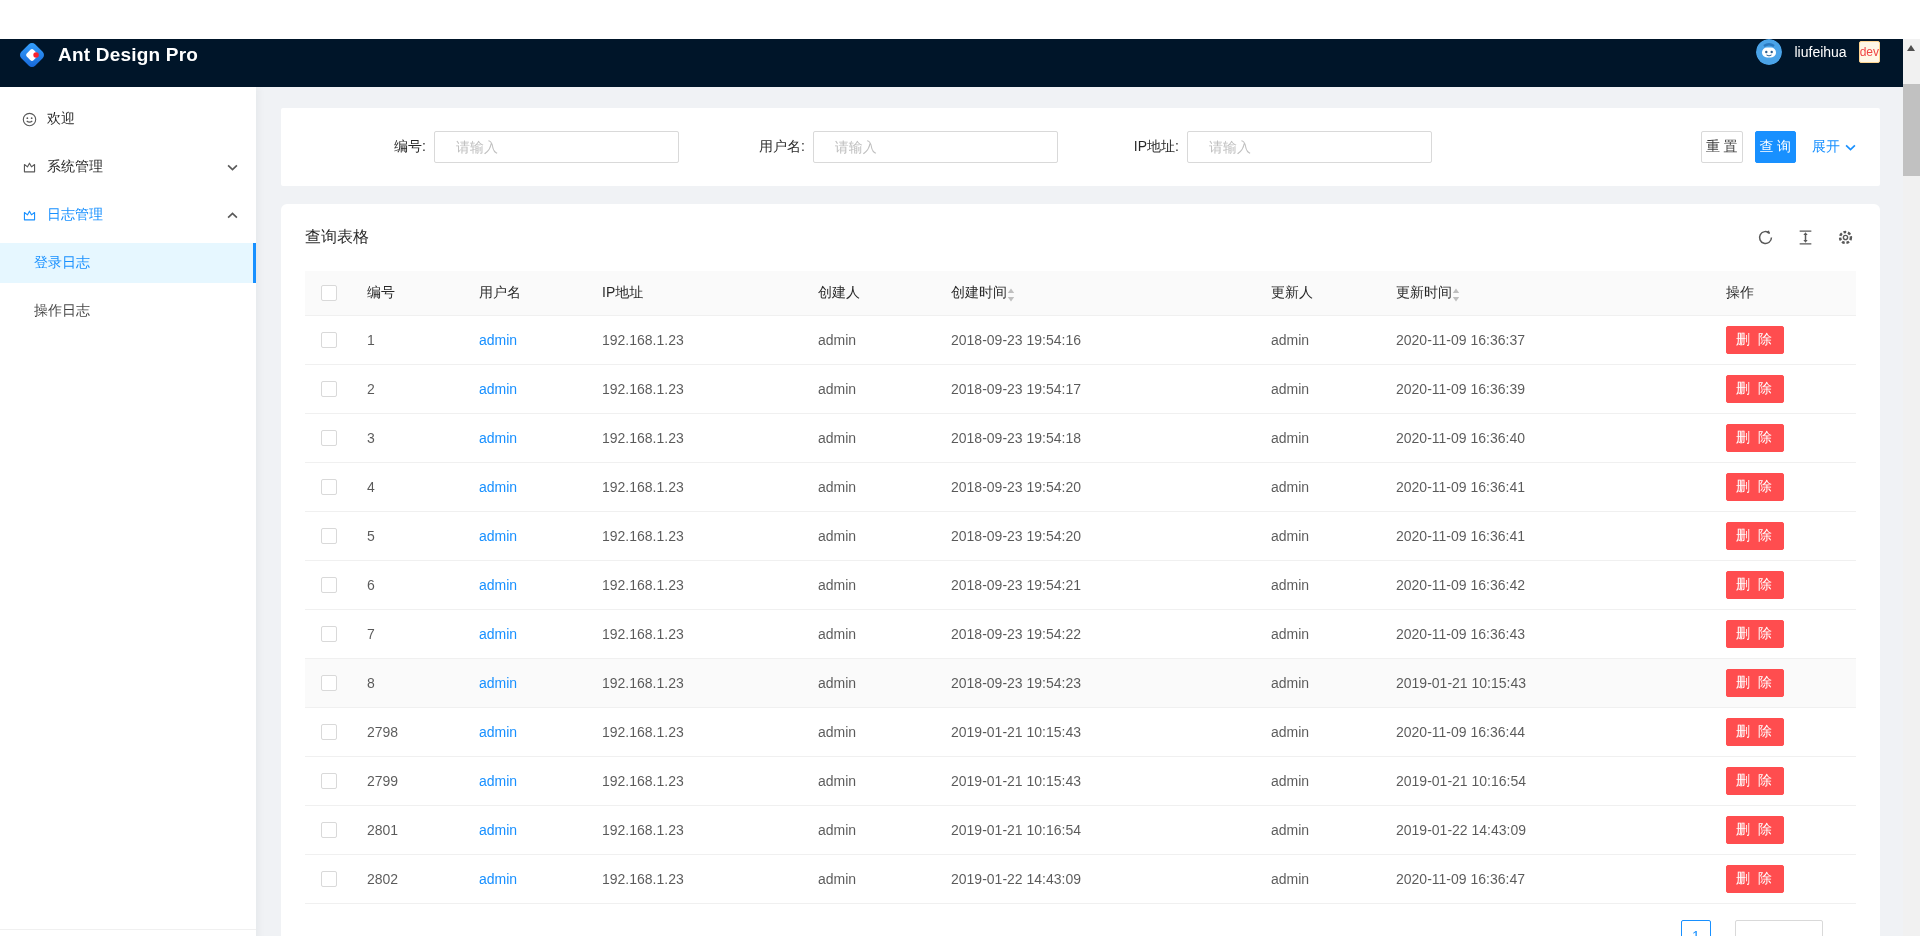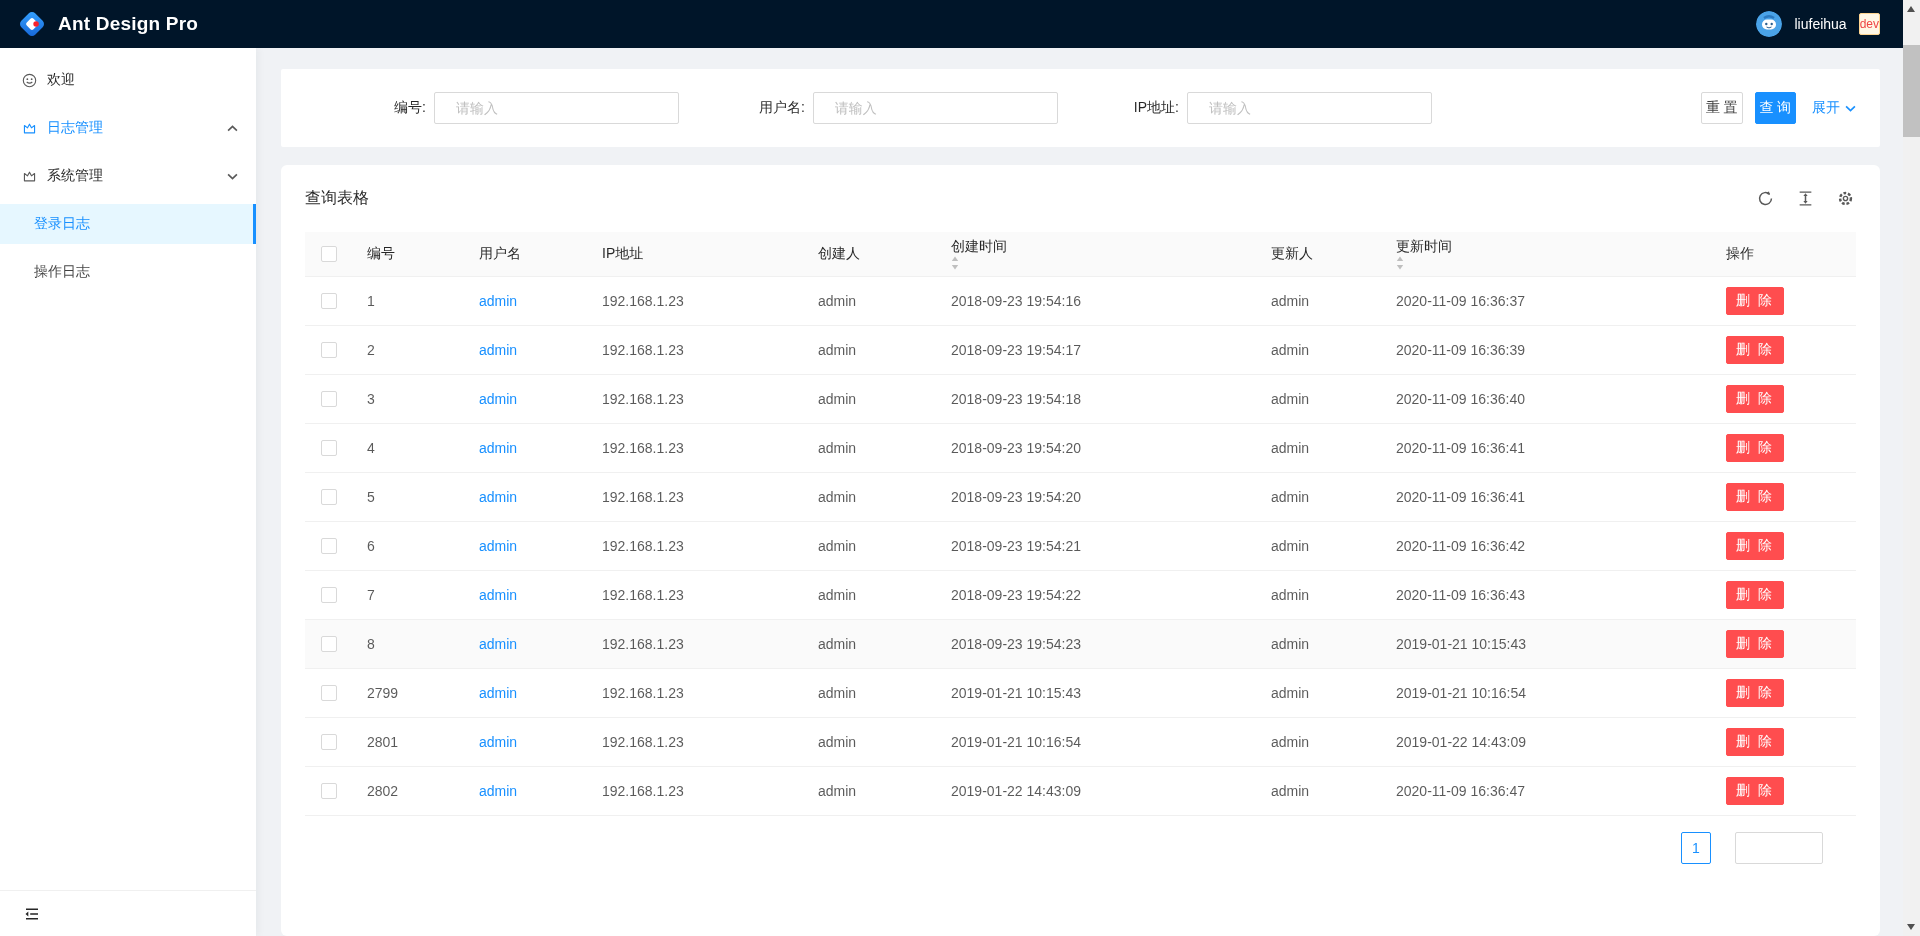--- a/index.html
+++ b/index.html
@@ -6,22 +6,22 @@
   html,body { margin:0; padding:0; }
   body {
     width:1920px; height:936px; overflow:hidden;
     font-family:"Liberation Sans", sans-serif;
     font-size:14px; color:rgba(0,0,0,.65);
   }
   .app { position:relative; width:1920px; height:936px; background:#f0f2f5; }
 
   
   .top-header {
-    height:48px; background:#001529; display:flex; align-items:center;
-    padding:0 40px 0 16px; position:relative; z-index:5;
+    height:48px; background:#001529; display:flex; align-items:flex-start;
+    padding:0 40px 0 16px; position:relative; z-index:5;margin-top:39px;
   }
   .logo-wrap { display:flex; align-items:center; }
   .app-title { color:#fff; font-size:19px; font-weight:bold; margin-left:10px; letter-spacing:.2px; }
   .header-right { margin-left:auto; display:flex; align-items:center; gap:12px; }
   .avatar { width:26px; height:26px; border-radius:50%; overflow:hidden; flex:0 0 auto; }
   .username { color:#fff; font-size:14px; }
   .env-tag {
     background:#fff7e6; border:1px solid #ffd591; color:#ef4444;
     font-size:12px; line-height:20px; padding:0 0; border-radius:2px;
   }
@@ -94,21 +94,21 @@
   table.grid th {
     background:#fafafa; height:44px; text-align:left; padding:0 16px;
     font-weight:500; color:rgba(0,0,0,.85); border-bottom:1px solid #f0f0f0;
     font-size:14px;
   }
   table.grid td {
     height:49px; padding:0 16px; border-bottom:1px solid #f0f0f0;
     color:rgba(0,0,0,.65); background:#fff;
   }
   tr.hover td { background:#fafafa; }
-  .th-sort { display:inline-flex; align-items:flex-start; gap:0;flex-direction:column; }
+  .th-sort { display:inline-flex; align-items:flex-end; gap:0; }
   .cb {
     width:16px; height:16px; border:1px solid #d9d9d9; border-radius:2px;
     background:#fff; display:inline-block; vertical-align:middle; cursor:pointer;
   }
   .link { color:#1890ff; text-decoration:none; cursor:pointer; }
   .del-btn {
     background:#ff4d4f; border:1px solid #ff4d4f; color:#fff; border-radius:2px;
     height:28px; padding:0 9px; font-size:14px; cursor:pointer; letter-spacing:2px;
     font-family:"Liberation Sans", sans-serif;
   }
@@ -181,44 +181,44 @@
             <svg width="15" height="15" viewBox="0 0 16 16">
               <circle cx="8" cy="8" r="6.6" fill="none" stroke="currentColor" stroke-width="1.2"></circle>
               <circle cx="5.7" cy="6.6" r=".95" fill="currentColor"></circle>
               <circle cx="10.3" cy="6.6" r=".95" fill="currentColor"></circle>
               <path d="M5 9.6 Q8 12 11 9.6" fill="none" stroke="currentColor" stroke-width="1.2"></path>
             </svg>
           </span>
           <span>欢迎</span>
         </div>
 
+        <div class="menu-item">
+          <span class="mi-icon">
+            <svg width="15" height="15" viewBox="0 0 16 16">
+              <path d="M2.6 12.6 L2.6 4.8 L5.9 7.3 L8 3.4 L10.1 7.3 L13.4 4.8 L13.4 12.6 Z" fill="none" stroke="currentColor" stroke-width="1.2" stroke-linejoin="round"></path>
+            </svg>
+          </span>
+          <span>系统管理</span>
+          <span class="chev">
+            <svg width="11" height="7" viewBox="0 0 10 6">
+                <path d="M1 1 L5 5 L9 1" stroke="currentColor" stroke-width="1.5" fill="none"></path>
+              </svg>
+          </span>
+        </div>
+
         <div class="menu-item active-parent">
           <span class="mi-icon">
             <svg width="15" height="15" viewBox="0 0 16 16">
               <path d="M2.6 12.6 L2.6 4.8 L5.9 7.3 L8 3.4 L10.1 7.3 L13.4 4.8 L13.4 12.6 Z" fill="none" stroke="currentColor" stroke-width="1.2" stroke-linejoin="round"></path>
             </svg>
           </span>
           <span>日志管理</span>
           <span class="chev">
             <svg width="11" height="7" viewBox="0 0 10 6">
                 <path d="M1 5 L5 1 L9 5" stroke="currentColor" stroke-width="1.5" fill="none"></path>
-              </svg>
-          </span>
-        </div>
-
-        <div class="menu-item">
-          <span class="mi-icon">
-            <svg width="15" height="15" viewBox="0 0 16 16">
-              <path d="M2.6 12.6 L2.6 4.8 L5.9 7.3 L8 3.4 L10.1 7.3 L13.4 4.8 L13.4 12.6 Z" fill="none" stroke="currentColor" stroke-width="1.2" stroke-linejoin="round"></path>
-            </svg>
-          </span>
-          <span>系统管理</span>
-          <span class="chev">
-            <svg width="11" height="7" viewBox="0 0 10 6">
-                <path d="M1 1 L5 5 L9 1" stroke="currentColor" stroke-width="1.5" fill="none"></path>
               </svg>
           </span>
         </div>
 
         <div class="sub-item selected">
           <span>登录日志</span>
         </div>
 
         <div class="sub-item">
           <span>操作日志</span>
@@ -422,20 +422,31 @@
                 <td><a class="link">admin</a></td>
                 <td>192.168.1.23</td>
                 <td>admin</td>
                 <td>2018-09-23 19:54:23</td>
                 <td>admin</td>
                 <td>2019-01-21 10:15:43</td>
                 <td><button class="del-btn">删 除</button></td>
               </tr>
               <tr>
                 <td><span class="cb"></span></td>
+                <td>2798</td>
+                <td><a class="link">admin</a></td>
+                <td>192.168.1.23</td>
+                <td>admin</td>
+                <td>2019-01-21 10:15:43</td>
+                <td>admin</td>
+                <td>2020-11-09 16:36:44</td>
+                <td><button class="del-btn">删 除</button></td>
+              </tr>
+              <tr>
+                <td><span class="cb"></span></td>
                 <td>2799</td>
                 <td><a class="link">admin</a></td>
                 <td>192.168.1.23</td>
                 <td>admin</td>
                 <td>2019-01-21 10:15:43</td>
                 <td>admin</td>
                 <td>2019-01-21 10:16:54</td>
                 <td><button class="del-btn">删 除</button></td>
               </tr>
               <tr>

